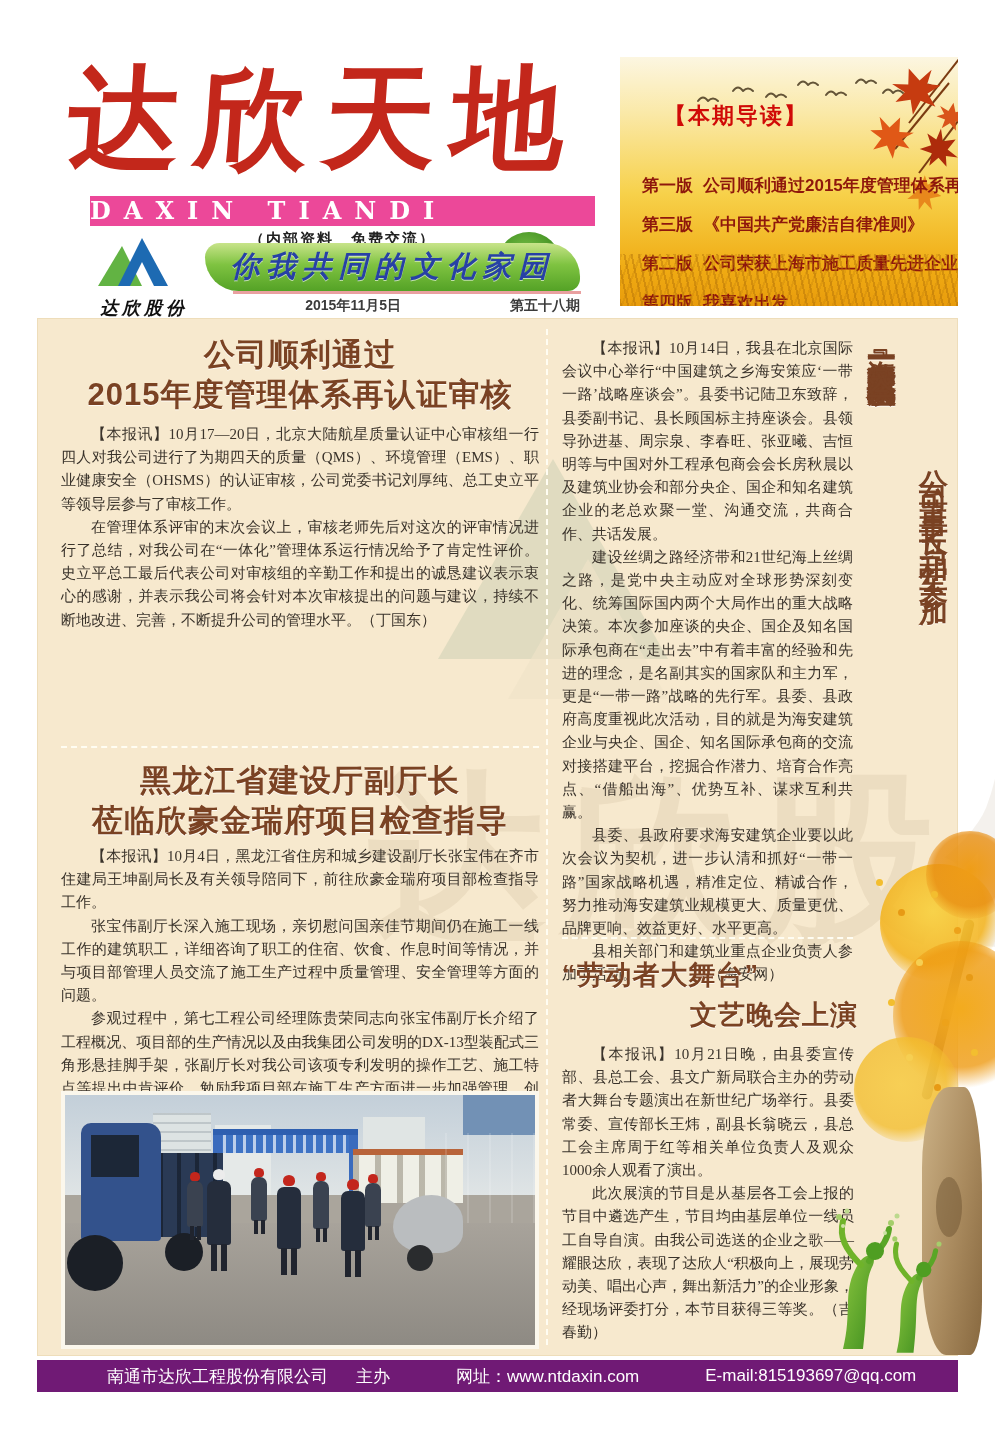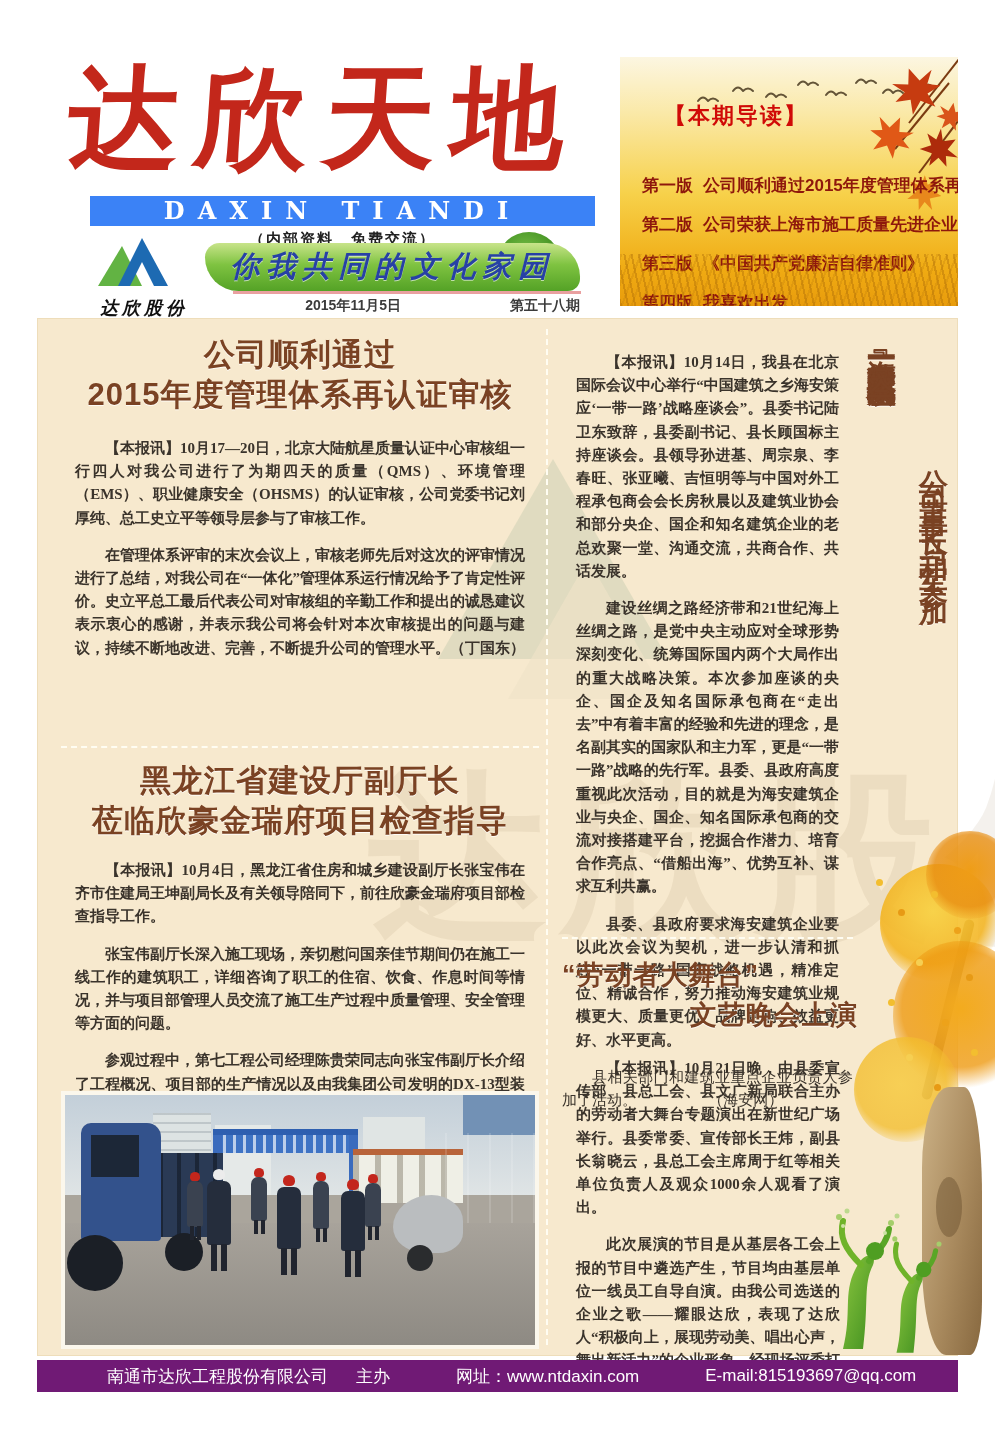--- a/index.html
+++ b/index.html
@@ -2,23 +2,23 @@
 <html><head>
 <meta charset="utf-8">
 <style>
   html,body{margin:0;padding:0;background:#ffffff;}
   .page{position:relative;width:995px;height:1437px;background:#ffffff;overflow:hidden;
         font-family:"Liberation Sans",sans-serif;}
   
   .masthead-title{position:absolute;left:68px;top:48px;width:540px;height:150px;
     font-family:"DejaVu Serif",serif;font-weight:bold;font-size:112px;line-height:140px;
     color:#c3271b;letter-spacing:16px;transform:skewX(-4deg);white-space:nowrap;}
-  .gray-bar{position:absolute;left:90px;top:196px;width:505px;height:30px;background:#3b82f6;
+  .gray-bar{position:absolute;left:90px;top:196px;width:505px;height:30px;background:#ec4899;
     color:#ffffff;font-family:"DejaVu Serif",serif;font-weight:bold;font-size:24px;
-    letter-spacing:13px;text-align:center;line-height:30px;}
+    letter-spacing:13px;line-height:30px;}
   .neibu{position:absolute;left:90px;top:230px;width:505px;text-align:center;
     font-size:15px;font-weight:bold;color:#222;letter-spacing:2px;}
   .logo{position:absolute;left:84px;top:232px;width:120px;}
   .logo-text{margin-top:2px;text-align:center;font-family:"DejaVu Serif",serif;font-style:italic;
     font-weight:bold;font-size:18px;color:#111;letter-spacing:4px;}
   .banner{position:absolute;left:205px;top:243px;width:375px;height:48px;
     background:linear-gradient(180deg,#c8e48a 0%,#7fc341 45%,#54a226 100%);
     border-radius:26px 60px 22px 60px;display:flex;align-items:center;justify-content:center;}
   .banner-text{font-family:"DejaVu Serif",serif;font-style:italic;font-weight:bold;font-size:29px;
     color:#2741a5;letter-spacing:7px;text-shadow:0 1px 0 rgba(255,255,255,.6);white-space:nowrap;}
@@ -50,21 +50,21 @@
     border-bottom:200px solid rgba(173,188,158,.30);}
   .wm-tri2{position:absolute;left:470px;top:240px;width:0;height:0;
     border-left:80px solid transparent;border-right:80px solid transparent;
     border-bottom:140px solid rgba(240,228,200,.65);}
   .wm-chars{position:absolute;left:330px;top:420px;font-family:"DejaVu Serif",serif;
     font-weight:bold;font-size:180px;letter-spacing:14px;color:rgba(150,122,80,.10);white-space:nowrap;}
   .art-title{position:absolute;text-align:center;font-weight:bold;color:#7a4223;
     font-size:31px;line-height:40px;text-shadow:0 1px 0 rgba(255,255,255,.8);letter-spacing:1px;}
   .body-text{position:absolute;font-family:"Liberation Serif","DejaVu Serif",serif;
     font-size:15px;line-height:23.2px;color:#3a332b;text-align:justify;}
-  .body-text p{margin:14px;text-indent:2em;font-weight:bold;}
+  .body-text p{margin:0;text-indent:2em;}
   .byline-row{text-indent:2em;}
   .byline-row .byline{margin-left:4.5em;}
   .dash-h{position:absolute;border-top:2px dashed #fffdf2;}
   .dash-v{position:absolute;border-left:2px dashed #fffdf2;}
   .a1-title{left:23px;top:16px;width:478px;}
   .a1-body{left:23px;top:104px;width:478px;}
   .div-h1{left:23px;top:427px;width:478px;}
   .a2-title{left:23px;top:442px;width:478px;}
   .a2-body{left:23px;top:526px;width:478px;}
   .div-v{left:508px;top:10px;height:1016px;}
@@ -199,26 +199,26 @@
         <path transform="translate(152,64) rotate(10) scale(0.9)" fill="#d9541a" d="M0,-16 L4,-6 L14,-10 L8,-2 L16,2 L6,4 L8,14 L0,7 L-8,14 L-6,4 L-16,2 L-8,-2 L-14,-10 L-4,-6 Z"></path>
       </g>
     </svg>
     <div class="guide-header">【本期导读】</div>
     <div class="guide-list">
       <div class="guide-item">
         <span class="g-label">第一版</span>
         <span class="g-text">公司顺利通过2015年度管理体系再认证</span>
       </div>
       <div class="guide-item">
+        <span class="g-label">第三版</span>
+        <span class="g-text">《中国共产党廉洁自律准则》</span>
+      </div>
+      <div class="guide-item">
         <span class="g-label">第二版</span>
         <span class="g-text">公司荣获上海市施工质量先进企业</span>
-      </div>
-      <div class="guide-item">
-        <span class="g-label">第三版</span>
-        <span class="g-text">《中国共产党廉洁自律准则》</span>
       </div>
       <div class="guide-item">
         <span class="g-label">第四版</span>
         <span class="g-text">我喜欢出发</span>
       </div>
     </div>
     <div class="guide-wheat"></div>
   </div>
 
   <div class="content">

